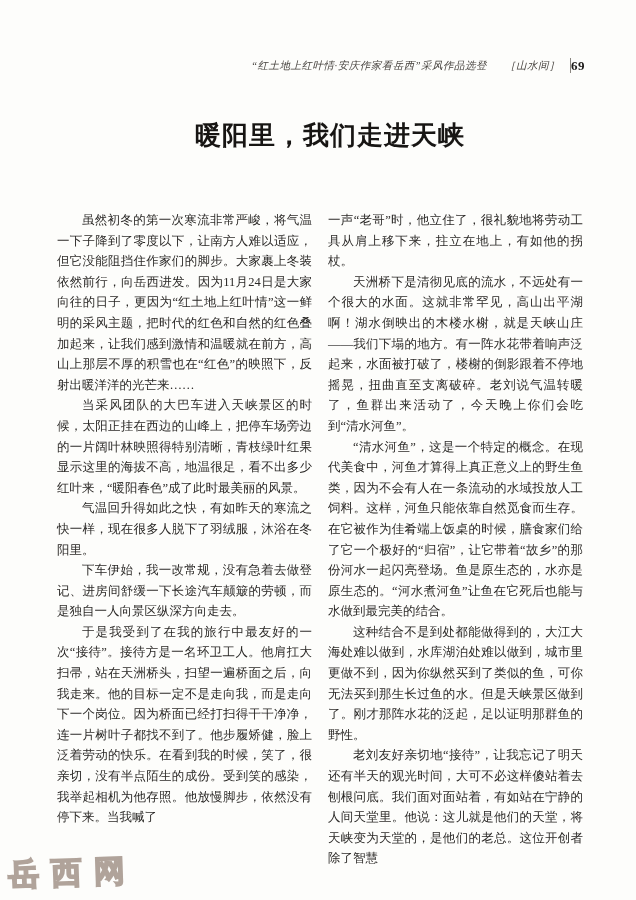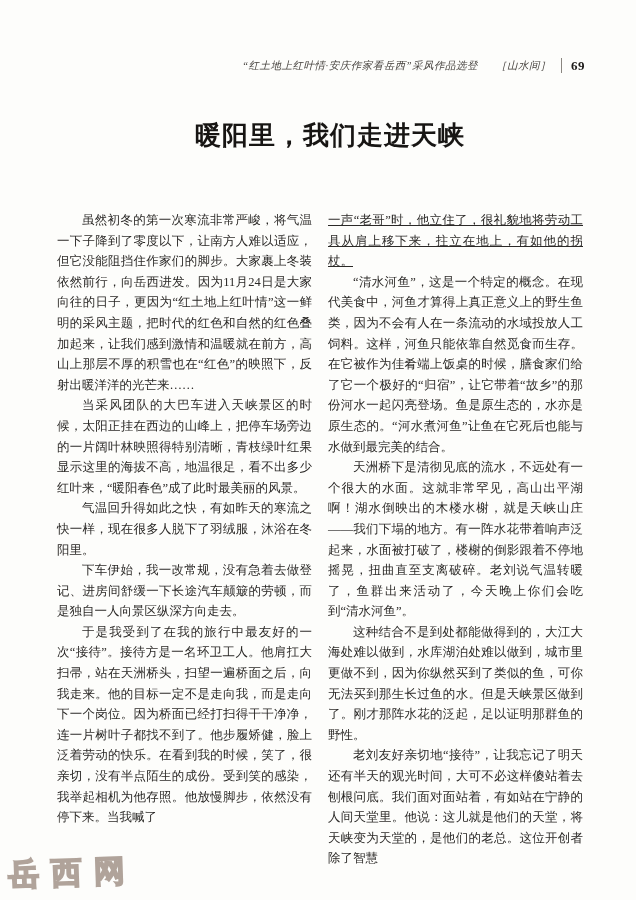--- a/index.html
+++ b/index.html
@@ -30,21 +30,20 @@
     white-space: nowrap;
   }
   .header .strip { margin-right: 18px; }
   .header .section { margin-right: 10px; }
   .header .pagenum {
     font-style: normal;
     font-weight: bold;
     font-size: 13px;
     color: #1d1b19;
     border-left: 1px solid #8a8680;
-    padding-left: 9px;
     line-height: 15px;
   }
   
   .title {
     position: absolute;
     top: 118px;
     left: 12px;
     width: 100%;
     text-align: center;
     font-size: 26px;
@@ -78,21 +77,21 @@
     gap: 16px;
   }
   .col { width: 255px; }
   .col p {
     font-size: 12.5px;
     line-height: 20.6px;
     text-align: justify;
     text-indent: 2em;
     color: #2b2927;
   }
-  .col p.no-indent { text-indent: 0; text-decoration: underline; }
+  .col p.no-indent { text-indent: 0; }
   
   .watermark {
     position: absolute;
     left: 8px;
     bottom: 6px;
     opacity: 0.85;
     font-family: "DejaVu Sans", "Liberation Sans", sans-serif;
     pointer-events: none;
   }
   .wm-logo {
@@ -132,22 +131,22 @@
   <div class="columns">
     <div class="col">
       <p>虽然初冬的第一次寒流非常严峻，将气温一下子降到了零度以下，让南方人难以适应，但它没能阻挡住作家们的脚步。大家裹上冬装依然前行，向岳西进发。因为11月24日是大家向往的日子，更因为“红土地上红叶情”这一鲜明的采风主题，把时代的红色和自然的红色叠加起来，让我们感到激情和温暖就在前方，高山上那层不厚的积雪也在“红色”的映照下，反射出暖洋洋的光芒来……</p>
       <p>当采风团队的大巴车进入天峡景区的时候，太阳正挂在西边的山峰上，把停车场旁边的一片阔叶林映照得特别清晰，青枝绿叶红果显示这里的海拔不高，地温很足，看不出多少红叶来，“暖阳春色”成了此时最美丽的风景。</p>
       <p>气温回升得如此之快，有如昨天的寒流之快一样，现在很多人脱下了羽绒服，沐浴在冬阳里。</p>
       <p>下车伊始，我一改常规，没有急着去做登记、进房间舒缓一下长途汽车颠簸的劳顿，而是独自一人向景区纵深方向走去。</p>
       <p>于是我受到了在我的旅行中最友好的一次“接待”。接待方是一名环卫工人。他肩扛大扫帚，站在天洲桥头，扫望一遍桥面之后，向我走来。他的目标一定不是走向我，而是走向下一个岗位。因为桥面已经打扫得干干净净，连一片树叶子都找不到了。他步履矫健，脸上泛着劳动的快乐。在看到我的时候，笑了，很亲切，没有半点陌生的成份。受到笑的感染，我举起相机为他存照。他放慢脚步，依然没有停下来。当我喊了</p>
     </div>
     <div class="col">
       <p class="no-indent">一声“老哥”时，他立住了，很礼貌地将劳动工具从肩上移下来，拄立在地上，有如他的拐杖。</p>
+      <p>天洲桥下是清彻见底的流水，不远处有一个很大的水面。这就非常罕见，高山出平湖啊！湖水倒映出的木楼水榭，就是天峡山庄——我们下塌的地方。有一阵水花带着响声泛起来，水面被打破了，楼榭的倒影跟着不停地摇晃，扭曲直至支离破碎。老刘说气温转暖了，鱼群出来活动了，今天晚上你们会吃到“清水河鱼”。</p>
       <p>“清水河鱼”，这是一个特定的概念。在现代美食中，河鱼才算得上真正意义上的野生鱼类，因为不会有人在一条流动的水域投放人工饲料。这样，河鱼只能依靠自然觅食而生存。在它被作为佳肴端上饭桌的时候，膳食家们给了它一个极好的“归宿”，让它带着“故乡”的那份河水一起闪亮登场。鱼是原生态的，水亦是原生态的。“河水煮河鱼”让鱼在它死后也能与水做到最完美的结合。</p>
-      <p>天洲桥下是清彻见底的流水，不远处有一个很大的水面。这就非常罕见，高山出平湖啊！湖水倒映出的木楼水榭，就是天峡山庄——我们下塌的地方。有一阵水花带着响声泛起来，水面被打破了，楼榭的倒影跟着不停地摇晃，扭曲直至支离破碎。老刘说气温转暖了，鱼群出来活动了，今天晚上你们会吃到“清水河鱼”。</p>
       <p>这种结合不是到处都能做得到的，大江大海处难以做到，水库湖泊处难以做到，城市里更做不到，因为你纵然买到了类似的鱼，可你无法买到那生长过鱼的水。但是天峡景区做到了。刚才那阵水花的泛起，足以证明那群鱼的野性。</p>
       <p>老刘友好亲切地“接待”，让我忘记了明天还有半天的观光时间，大可不必这样傻站着去刨根问底。我们面对面站着，有如站在宁静的人间天堂里。他说：这儿就是他们的天堂，将天峡变为天堂的，是他们的老总。这位开创者除了智慧</p>
     </div>
   </div>
 
   <div class="watermark">
     <div class="wm-logo">岳西网</div>
   </div>
 
 </div>

